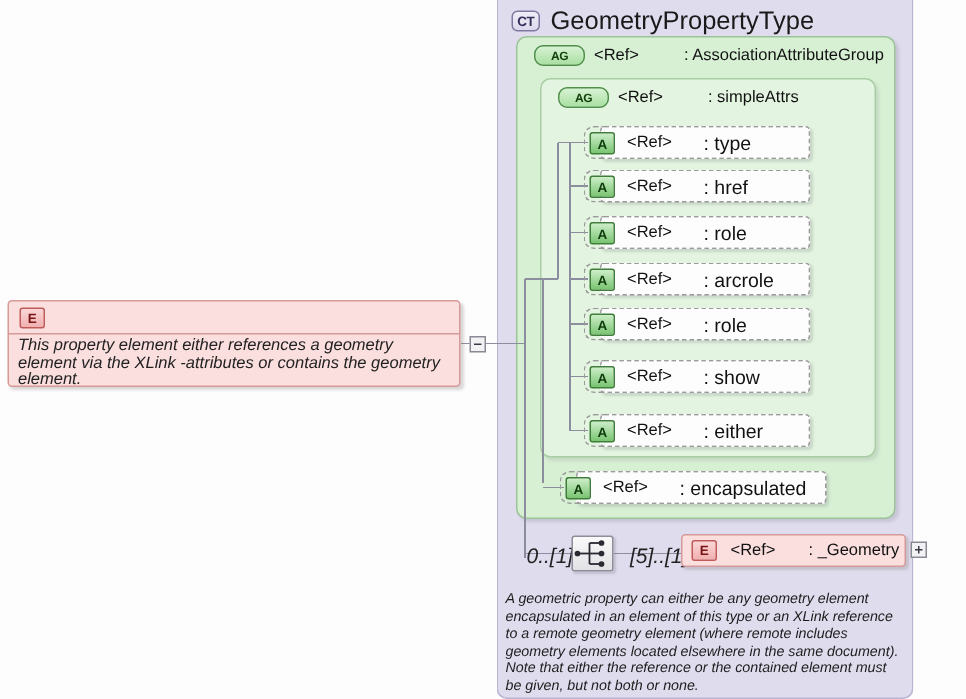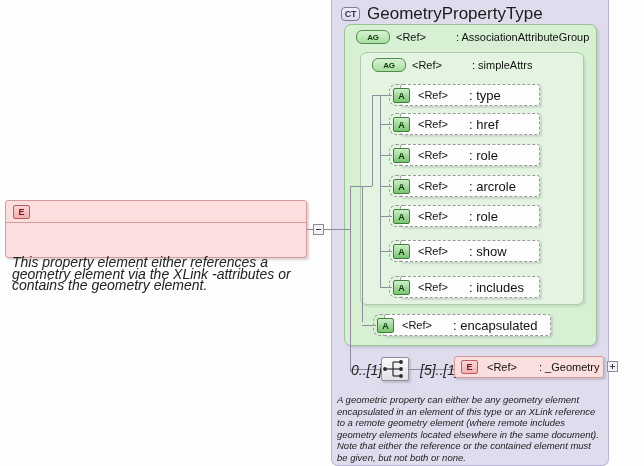--- a/index.html
+++ b/index.html
@@ -184,25 +184,24 @@
     background: linear-gradient(#fbd6d6, #f0b0b0);
     font-size: 9px; font-weight: bold;
     color: #7a1414;
     display: flex; align-items: center; justify-content: center;
     box-sizing: border-box;
   }
   .elem-title { font-size: 11px; font-weight: bold; color: #111; }
   .elem-desc {
     position: absolute;
     left: 6px; top: 24px; right: 5px;
-    font-size: 14px;
+    font-size: 11px;
     font-style: italic;
     line-height: 11.5px;
     color: #222;
-    margin-top: 32px;
   }
 
   
   .geom-box {
     position: absolute;
     left: 454px; top: 356px;
     width: 150px; height: 22px;
     background: #fbdede;
     border: 1px solid #d79a9a;
     border-radius: 3px;
@@ -369,21 +368,21 @@
     <span class="arc"></span>
     <span class="badge-a">A</span>
     <span class="attr-ref">&lt;Ref&gt;</span>
     <span class="attr-name">: show</span>
   </div>
 
   <div class="attr-row" style="left:400px; top:276px; width:140px;">
     <span class="arc"></span>
     <span class="badge-a">A</span>
     <span class="attr-ref">&lt;Ref&gt;</span>
-    <span class="attr-name">: includes</span>
+    <span class="attr-name">: either</span>
   </div>
 
   <div class="attr-row" style="left:384px; top:314px; width:167px;">
     <span class="arc"></span>
     <span class="badge-a">A</span>
     <span class="attr-ref">&lt;Ref&gt;</span>
     <span class="attr-name">: encapsulated</span>
   </div>
 
   <div class="elem-box">

